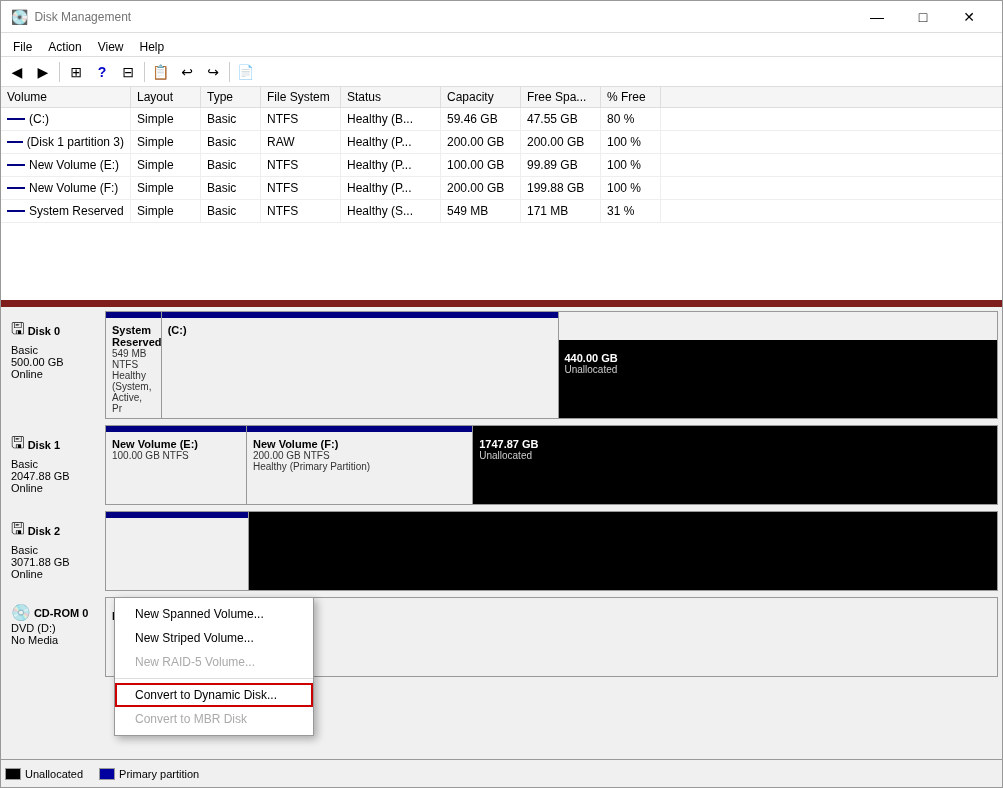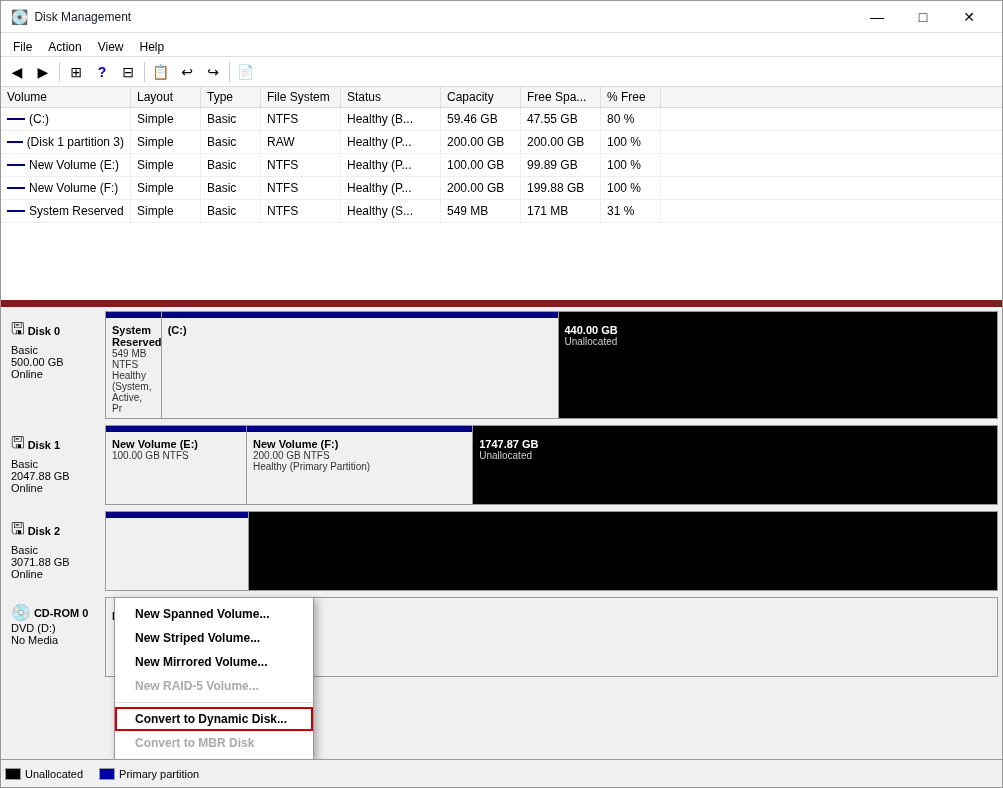--- a/index.html
+++ b/index.html
@@ -2,21 +2,21 @@
 <html><head>
   <meta charset="utf-8">
   <style>
     * { margin: 0; padding: 0; box-sizing: border-box; }
     body { font-family: 'Segoe UI', Tahoma, Geneva, Verdana, sans-serif; font-size: 12px; background: #f0f0f0; user-select: none; }
     
     .window { width: 1003px; height: 788px; background: #f0f0f0; border: 1px solid #999; display: flex; flex-direction: column; }
     
     .title-bar { background: #fff; display: flex; align-items: center; justify-content: space-between; padding: 8px 10px; border-bottom: 1px solid #ddd; height: 32px; }
     .title-bar-left { display: flex; align-items: center; gap: 6px; }
-    .title-text { font-size: 12px; color: #0f172a; }
+    .title-text { font-size: 12px; color: #737373; }
     .title-controls { display: flex; gap: 0; }
     .title-btn { width: 46px; height: 30px; border: none; background: transparent; cursor: pointer; font-size: 14px; display: flex; align-items: center; justify-content: center; color: #000; }
     
     .menu-bar { background: #fff; display: flex; padding: 2px 4px; border-bottom: 1px solid #ddd; height: 24px; }
     .menu-item { padding: 2px 8px; cursor: pointer; font-size: 12px; line-height: 20px; }
     
     .toolbar { background: #fff; display: flex; align-items: center; padding: 2px 4px; border-bottom: 1px solid #ddd; height: 30px; gap: 2px; }
     .toolbar-btn { width: 24px; height: 24px; border: 1px solid transparent; background: transparent; cursor: pointer; display: flex; align-items: center; justify-content: center; font-size: 14px; }
     .toolbar-separator { width: 1px; height: 20px; background: #ccc; margin: 0 2px; }
     
@@ -55,21 +55,21 @@
     .partition-unalloc .partition-content { color: #fff; }
     
     .status-bar { background: #f0f0f0; border-top: 1px solid #999; height: 28px; display: flex; align-items: center; padding: 0 4px; gap: 16px; }
     .status-legend { display: flex; align-items: center; gap: 4px; font-size: 11px; }
     .legend-box { width: 16px; height: 12px; border: 1px solid #999; }
     .legend-unalloc { background: #000; }
     .legend-primary { background: #0000a0; }
     
     
     .context-menu { position: absolute; background: #fff; border: 1px solid #999; box-shadow: 3px 3px 8px rgba(0,0,0,0.3); z-index: 100; min-width: 200px; padding: 4px 0; }
-    .context-menu-item { padding: 5px 20px; cursor: pointer; font-size: 12px; white-space: nowrap; font-weight: bold; }
+    .context-menu-item { padding: 5px 20px; cursor: pointer; font-size: 12px; white-space: nowrap; }
     .context-menu-item.disabled { color: #aaa; cursor: default; }
     .context-menu-item.highlighted { border: 2px solid #cc0000; padding: 3px 18px; }
     .context-menu-separator { height: 1px; background: #ddd; margin: 4px 0; }
     
     .disk-map-wrapper { position: relative; flex: 1; overflow-y: auto; }
   </style>
 </head>
 <body>
 
 <div class="window">
@@ -211,21 +211,21 @@
         <div class="partition-detail" style="">549 MB NTFS</div>
         <div class="partition-detail">Healthy (System, Active, Pr</div>
       </div>
     </div>
               <div class="partition" style="flex: 45 1 0%;">
       <div class="partition-header" style="background:#000080;"></div>
       <div class="partition-content">
         <div class="partition-name" style="">(C:)</div>
       </div>
     </div>
-              <div class="partition partition-unalloc" style="flex: 50 1 0%;">
+              <div class="partition partition-unalloc" style="flex: 50 1 0%; margin-top: 28px;">
       <div class="partition-header" style="background:#000;"></div>
       <div class="partition-content">
         <div class="partition-name" style="color:#fff">440.00 GB</div>
         <div class="partition-detail" style="color:#ccc">Unallocated</div>
 
       </div>
     </div>
             </div>
           </div>
           <div class="disk-row">
@@ -313,21 +313,20 @@
       </div>
     </div>
             </div>
           </div>
         </div>
 
       <div class="context-menu" id="context-menu" style="left: 113px; top: 290px;">
         <div id="context-menu-items">
             <div class="context-menu-item">New Spanned Volume...</div>
             <div class="context-menu-item">New Striped Volume...</div>
-            <div class="context-menu-item">New Mirrored Volume...</div>
             <div class="context-menu-item disabled">New RAID-5 Volume...</div>
             <div class="context-menu-separator"></div>
             <div class="context-menu-item highlighted" style="border: 2px solid rgb(204, 0, 0); padding: 3px 18px;">Convert to Dynamic Disk...</div>
             <div class="context-menu-item disabled">Convert to MBR Disk</div>
           </div>
       </div>
     </div>
   </div>
 
   <div class="status-bar">

